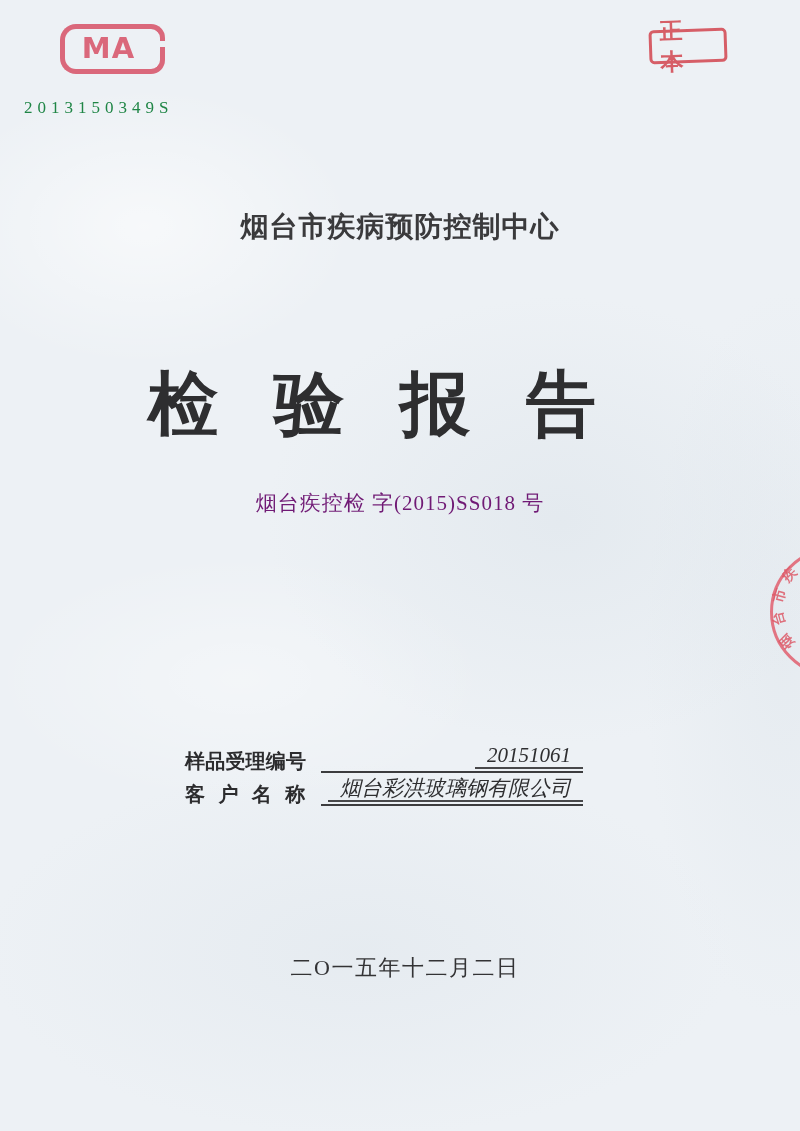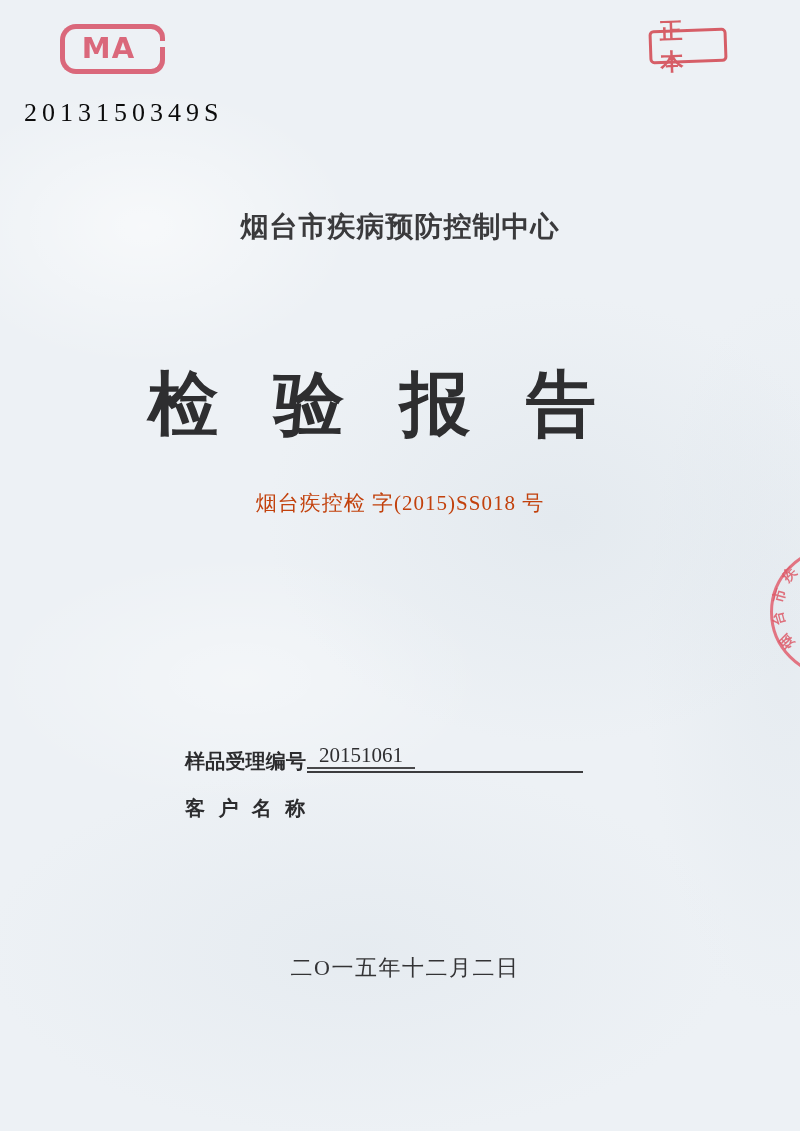--- a/index.html
+++ b/index.html
@@ -43,22 +43,22 @@
   .cma-ma {
     position: absolute; left: 0; right: 0; top: 50%;
     transform: translateY(-52%);
     text-align: center;
     font-family: "DejaVu Sans", "Liberation Sans", sans-serif;
     font-weight: 700; font-size: 29px; letter-spacing: 1px;
     color: #d8566b;
   }
   .cma-number {
     position: absolute; left: 24px; top: 98px;
-    font-size: 26px; letter-spacing: 5px;
-    color: #000000; opacity: 0.95;
+    font-size: 17px; letter-spacing: 5px;
+    color: #15803d; opacity: 0.95;
   }
 
   
   .copy-stamp {
     position: absolute; left: 649px; top: 29px;
     width: 78px; height: 34px;
     border: 3px solid #d44f58;
     border-radius: 5px;
     display: flex; align-items: center; justify-content: center;
     font-size: 23px; font-weight: 600; letter-spacing: 8px;
@@ -79,44 +79,45 @@
     position: absolute; top: 358px; left: 0; width: 100%;
     text-align: center;
     font-size: 70px; font-weight: bold;
     letter-spacing: 56px; 
     color: #2e2e30;
   }
   .report-no {
     position: absolute; top: 489px; left: 0; width: 100%;
     text-align: center;
     font-size: 21px; letter-spacing: 1px;
-    color: #c2410c;
+    color: #701a75;
   }
 
   
   .fields {
     position: absolute; left: 185px; top: 746px; width: 398px;
   }
   .field-row {
     display: flex; align-items: flex-end;
-    height: 27px; margin-bottom: 20px;
+    height: 27px; margin-bottom: 6px; gap: 14px;
   }
   .field-label {
     flex: none; width: 122px;
     font-size: 20px; font-weight: bold;
     word-spacing: 8px; letter-spacing: 0.2px;
     color: #2c2c2e;
     line-height: 1.2;
   }
   .field-line {
     flex: 1;
     border-bottom: 2px solid #3c3c3e;
-    text-align: left;
+    text-align: right;
     padding-bottom: 2px;
     line-height: 1.05;
+    font-style: italic;
   }
   .field-value {
     display: inline-block;
     font-size: 21px;
     color: #2e2e30;
     border-bottom: 2px solid #48484a;
     padding: 0 12px;
     line-height: 1.1;
   }
 
@@ -167,20 +168,21 @@
 
 <div class="report-no">烟台疾控检 字(2015)SS018 号</div>
 
 <div class="fields">
   <div class="field-row">
     <span class="field-label">样品受理编号</span>
     <span class="field-line"><span class="field-value">20151061</span></span>
   </div>
   <div class="field-row">
     <span class="field-label">客 户 名 称</span>
+    <span class="field-line"><span class="field-value">烟台彩洪玻璃钢有限公司</span></span>
   </div>
 </div>
 
 <div class="date-line">二O一五年十二月二日</div>
 
 <div class="round-seal-circle"></div>
 <span class="seal-char c0">烟</span>
 <span class="seal-char c1">台</span>
 <span class="seal-char c2">市</span>
 <span class="seal-char c3">疾</span>

